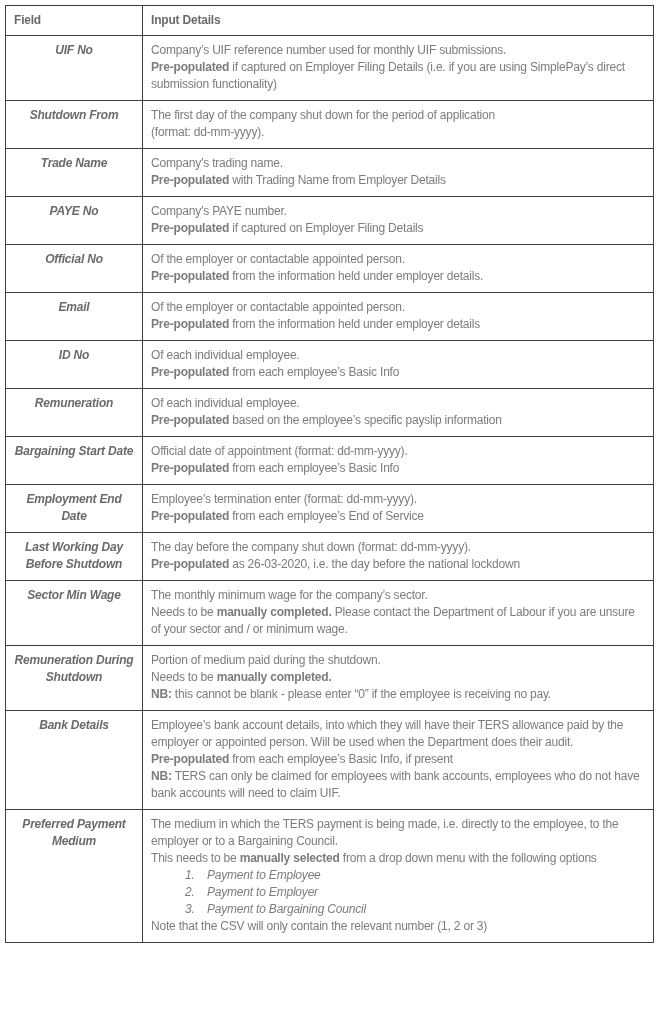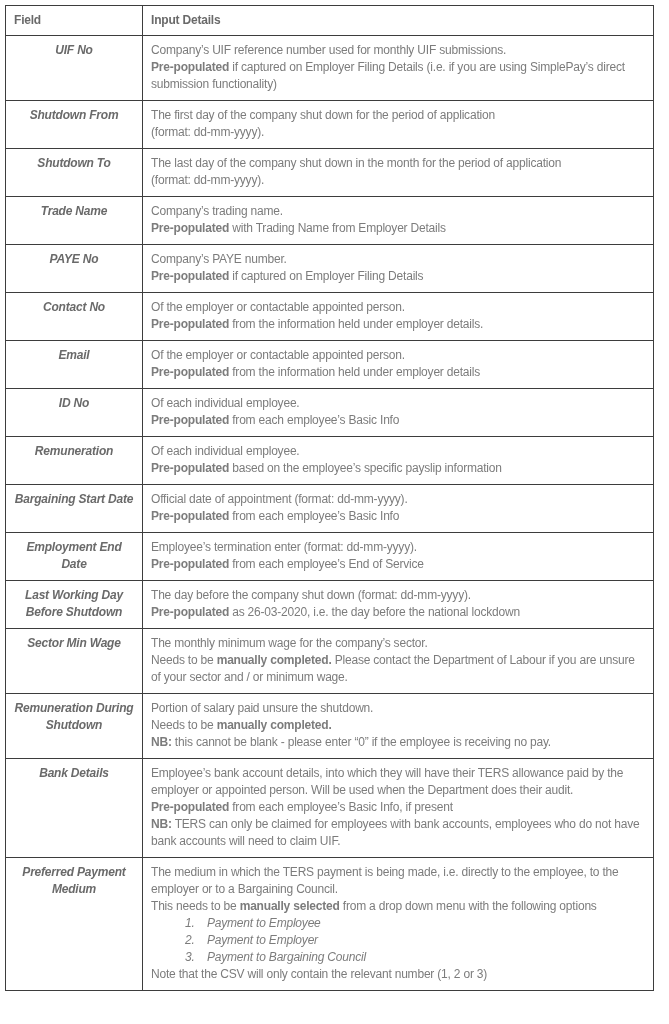--- a/index.html
+++ b/index.html
@@ -83,42 +83,35 @@
           </td>
         </tr>
         <tr>
           <td class="field-cell">Shutdown From</td>
           <td class="details-cell">
             <div class="para"><span>The first day of the company shut down for the period of application</span></div>
             <div class="para"><span>(format: dd-mm-yyyy).</span></div>
           </td>
         </tr>
         <tr>
-          <td class="field-cell">Shutdown To</td>
-          <td class="details-cell">
-            <div class="para"><span>The last day of the company shut down in the month for the period of application</span></div>
-            <div class="para"><span>(format: dd-mm-yyyy).</span></div>
-          </td>
-        </tr>
-        <tr>
           <td class="field-cell">Trade Name</td>
           <td class="details-cell">
             <div class="para"><span>Company’s trading name.</span></div>
             <div class="para"><b>Pre-populated</b><span> with Trading Name from Employer Details</span></div>
           </td>
         </tr>
         <tr>
           <td class="field-cell">PAYE No</td>
           <td class="details-cell">
             <div class="para"><span>Company’s PAYE number.</span></div>
             <div class="para"><b>Pre-populated</b><span> if captured on Employer Filing Details</span></div>
           </td>
         </tr>
         <tr>
-          <td class="field-cell">Contact No</td>
+          <td class="field-cell">Official No</td>
           <td class="details-cell">
             <div class="para"><span>Of the employer or contactable appointed person.</span></div>
             <div class="para"><b>Pre-populated</b><span> from the information held under employer details.</span></div>
           </td>
         </tr>
         <tr>
           <td class="field-cell">Email</td>
           <td class="details-cell">
             <div class="para"><span>Of the employer or contactable appointed person.</span></div>
             <div class="para"><b>Pre-populated</b><span> from the information held under employer details</span></div>
@@ -162,21 +155,21 @@
         <tr>
           <td class="field-cell">Sector Min Wage</td>
           <td class="details-cell">
             <div class="para"><span>The monthly minimum wage for the company’s sector.</span></div>
             <div class="para"><span>Needs to be </span><b>manually completed.</b><span> Please contact the Department of Labour if you are unsure of your sector and / or minimum wage.</span></div>
           </td>
         </tr>
         <tr>
           <td class="field-cell">Remuneration During Shutdown</td>
           <td class="details-cell">
-            <div class="para"><span>Portion of salary paid unsure the shutdown.</span></div>
+            <div class="para"><span>Portion of medium paid during the shutdown.</span></div>
             <div class="para"><span>Needs to be </span><b>manually completed.</b></div>
             <div class="para"><b>NB:</b><span> this cannot be blank - please enter “0” if the employee is receiving no pay.</span></div>
           </td>
         </tr>
         <tr>
           <td class="field-cell">Bank Details</td>
           <td class="details-cell">
             <div class="para"><span>Employee’s bank account details, into which they will have their TERS allowance paid by the employer or appointed person. Will be used when the Department does their audit.</span></div>
             <div class="para"><b>Pre-populated</b><span> from each employee’s Basic Info, if present</span></div>
             <div class="para"><b>NB:</b><span> TERS can only be claimed for employees with bank accounts, employees who do not have bank accounts will need to claim UIF.</span></div>

